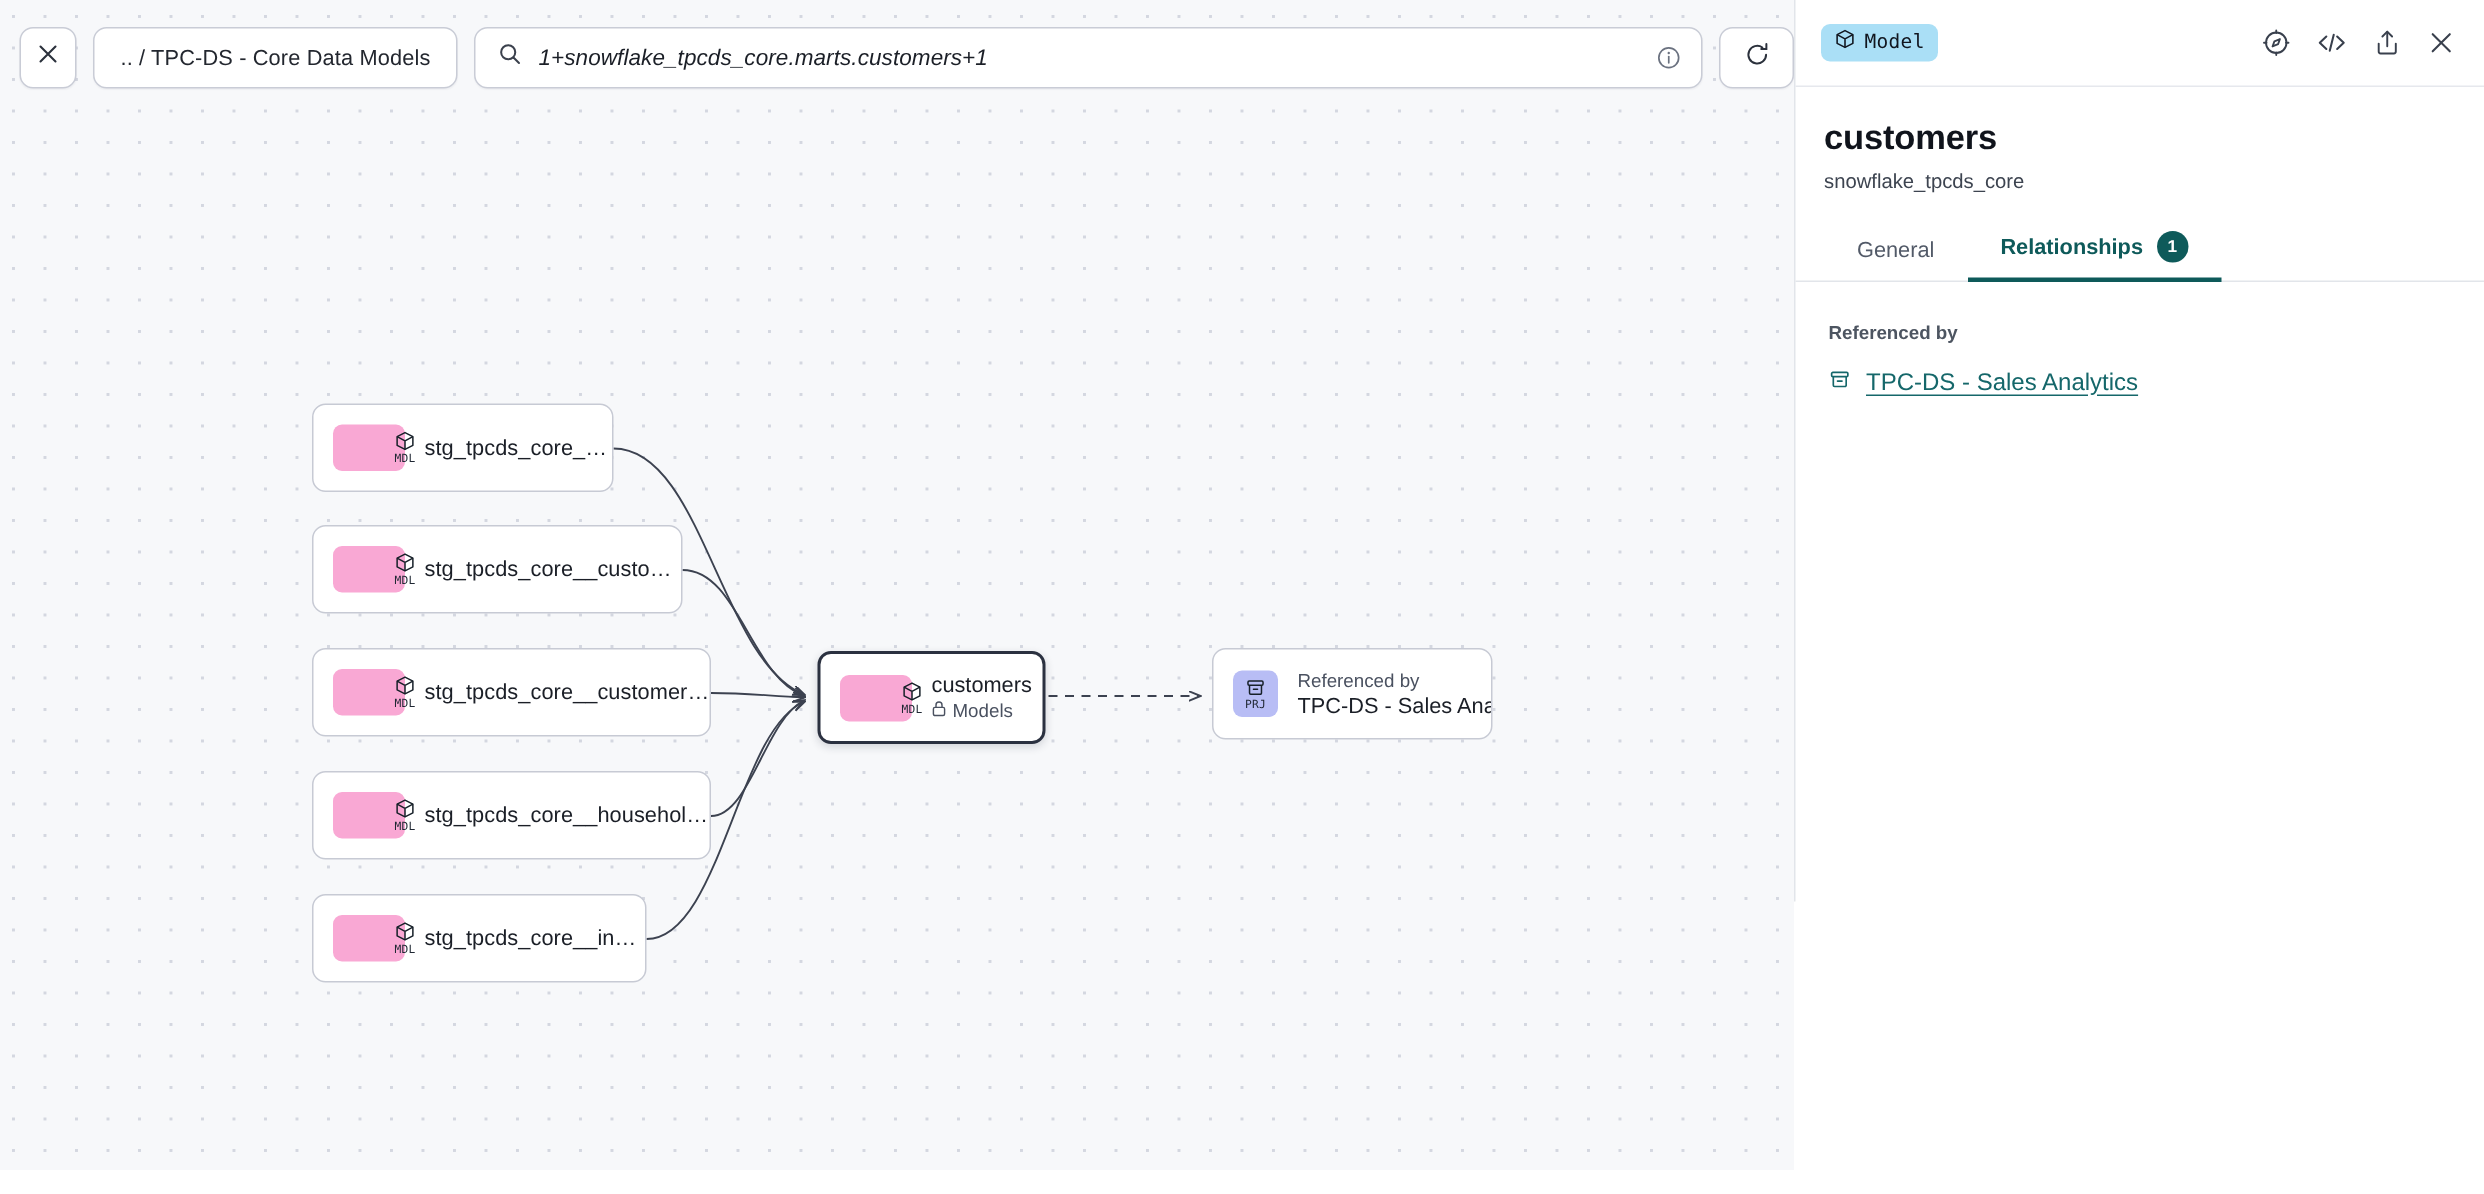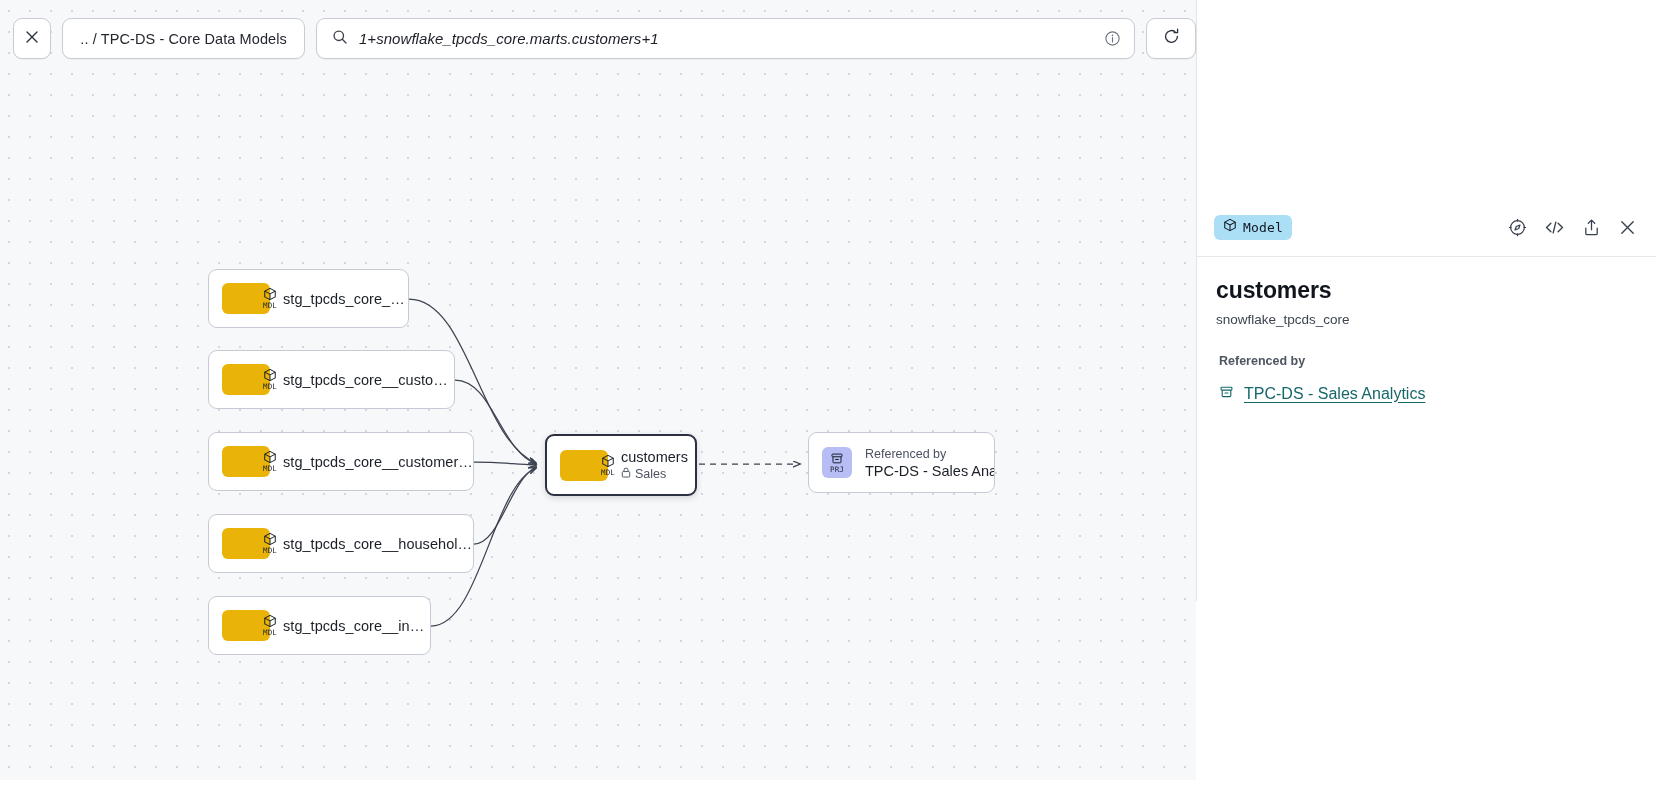--- a/index.html
+++ b/index.html
@@ -86,21 +86,21 @@
     box-shadow: 0 2px 6px rgba(25,30,50,.16);
   }
   .badge {
     width: 30px; height: 31px;
     border-radius: 6px;
     display: flex; flex-direction: column;
     align-items: center; justify-content: center;
     flex: 0 0 auto;
     gap: 0px;
   }
-  .badge.mdl { background: #eab308; padding-left: 48px; }
+  .badge.mdl { background: #f9a8d4; padding-left: 48px; }
   .badge.prj { background: #b8bdf5; justify-content: center; }
   .badge svg { display: block; }
   .badge .code {
     font-family: "DejaVu Sans Mono", "Liberation Mono", monospace;
     font-size: 7.5px; color: #1f2733; letter-spacing: .2px;
     line-height: 1; margin-top: 1px;
   }
   .node-label {
     margin-left: 13px;
     font-size: 14.5px; color: #1b1f27;
@@ -114,21 +114,21 @@
     display: flex; align-items: center; gap: 4px; white-space: nowrap;
   }
   .node-sub-top { font-size: 12.5px; color: #4a5160; white-space: nowrap; }
 
   
   #side-panel {
     position: relative;
     width: 460px; height: 601px;
     background: #ffffff;
     border-left: 1px solid #e2e5ea;
-    display: flex; flex-direction: column; justify-content: center;
+    display: flex; flex-direction: column;
   }
   #panel-head {
     height: 58px;
     display: flex; align-items: center;
     padding: 0 19px 0 17px;
     border-bottom: 1px solid #e6e8ed;
   }
   #type-badge {
     background: #aadff6;
     border-radius: 6px;
@@ -313,21 +313,21 @@
       </span>
       <span class="node-stack">
         <span class="node-title">customers</span>
         <span class="node-sub">
           <span>
             <svg width="10" height="11" viewBox="0 0 11 12" fill="none" stroke="#4a5160" stroke-width="1.05">
               <rect x="1.4" y="5" width="8.2" height="6" rx="1.1"></rect>
               <path d="M3.3 5 L3.3 3.3 A2.2 2.2 0 0 1 7.7 3.3 L7.7 5"></path>
             </svg>
           </span>
-          <span>Sales</span>
+          <span>Models</span>
         </span>
       </span>
     </div>
 
     <div class="node" style="left:808px; top:432px; width:187px; height:61px;">
       <span class="badge prj">
         <svg width="14" height="13" viewBox="0 0 16 15" fill="none" stroke="#172029" stroke-width="1.15" stroke-linejoin="round">
           <rect x="2.2" y="2.4" width="11.6" height="3.1" rx="0.9"></rect>
           <path d="M3.4 5.5 L3.4 11.6 A0.9 0.9 0 0 0 4.3 12.5 L11.7 12.5 A0.9 0.9 0 0 0 12.6 11.6 L12.6 5.5"></path>
           <path d="M6.4 8.6 L9.6 8.6" stroke-linecap="round"></path>
@@ -383,20 +383,29 @@
           </svg>
         </span>
       </div>
     </div>
 
     <div id="panel-title-wrap">
       <div id="panel-title">customers</div>
       <div id="panel-subtitle">snowflake_tpcds_core</div>
     </div>
 
+    <div id="tabs">
+      <div class="tab">
+        <span>General</span>
+      </div>
+      <div class="tab active">
+        <span>Relationships</span>
+        <span class="tab-count">1</span>
+      </div>
+    </div>
 
     <div id="panel-body">
       <div id="ref-heading">Referenced by</div>
       <div id="ref-list">
         <div class="ref-item">
           <span>
             <svg width="15" height="14" viewBox="0 0 16 15" fill="none" stroke="#15676a" stroke-width="1.2" stroke-linejoin="round">
               <rect x="2.2" y="2.4" width="11.6" height="3.1" rx="0.9"></rect>
               <path d="M3.4 5.5 L3.4 11.6 A0.9 0.9 0 0 0 4.3 12.5 L11.7 12.5 A0.9 0.9 0 0 0 12.6 11.6 L12.6 5.5"></path>
               <path d="M6.4 8.6 L9.6 8.6" stroke-linecap="round"></path>

